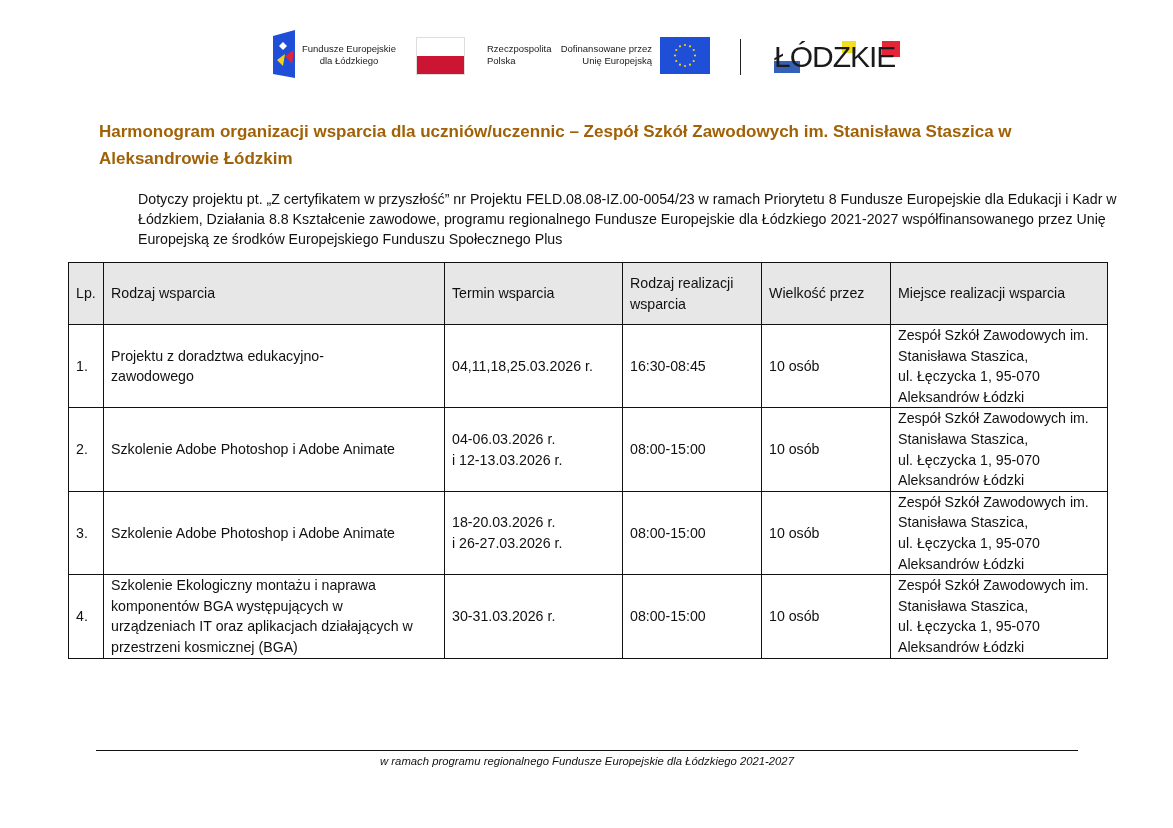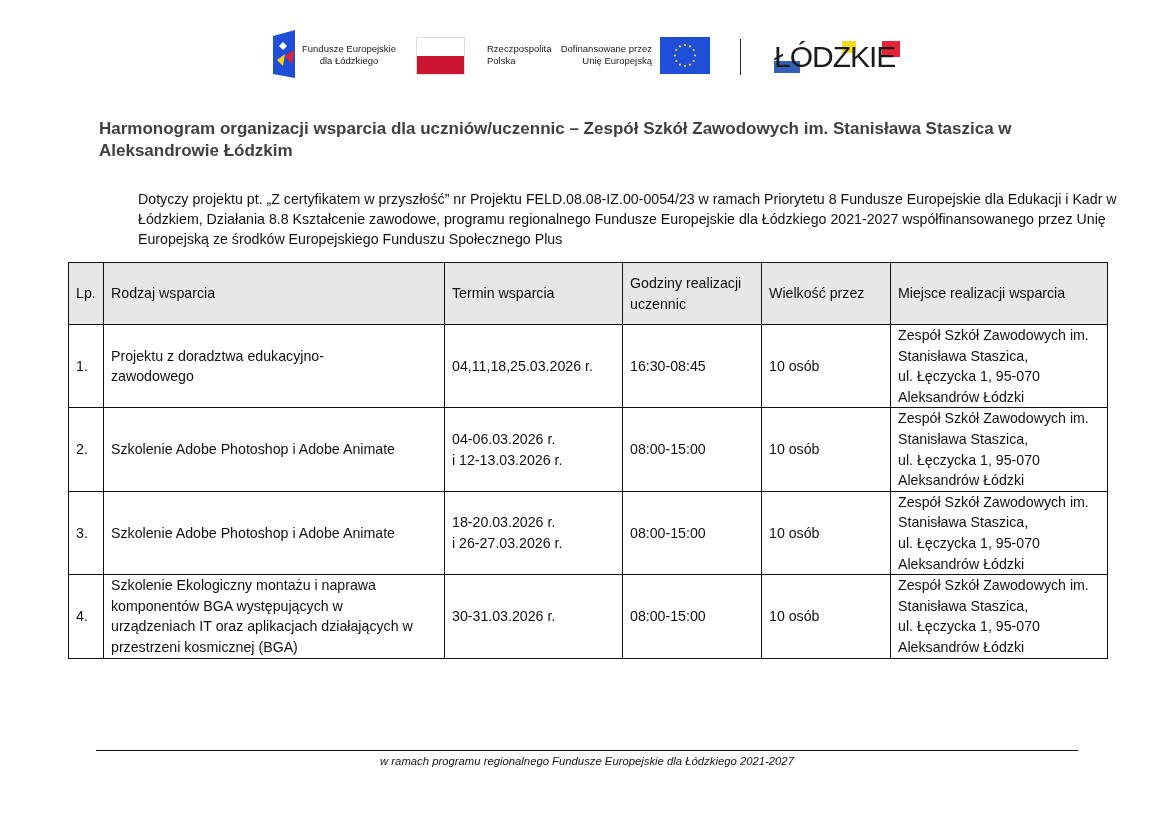--- a/index.html
+++ b/index.html
@@ -21,21 +21,21 @@
   .eu-text { right:58px; top:6px; text-align:right; }
   .eu-flag { position:absolute; right:0; top:0; width:50px; height:37px; background:#1f4fd6; }
   .divider-v { position:absolute; left:470px; top:10px; width:1px; height:36px; background:#222; }
   .logo-lodz { position:absolute; left:500px; top:8px; width:135px; height:40px;text-align:right; }
   .lodz-text { position:absolute; left:4px; top:4px; font-size:30px; letter-spacing:-1px; font-weight:300; color:#1a1a1a; line-height:32px; }
   .lodz-blue { position:absolute; left:4px; top:24px; width:26px; height:12px; background:#1f4fb0; opacity:.9; }
   .lodz-yellow { position:absolute; left:72px; top:4px; width:14px; height:12px; background:#f4e01a; }
   .lodz-red { position:absolute; left:112px; top:4px; width:18px; height:16px; background:#e52339; }
 
   
-  .title { position:absolute; left:99px; top:118px; width:980px; font-weight:bold; font-size:17px; line-height:22px; color:#404040; }
+  .title { position:absolute; left:99px; top:118px; width:980px; font-weight:bold; font-size:17px; line-height:27px; color:#a16207; }
   .desc { position:absolute; left:99px; top:189px; width:980px; font-size:14.2px; line-height:20px; color:#111;margin-left:39px; }
 
   
   table.sched { position:absolute; left:68px; top:262px; border-collapse:collapse; font-size:14.2px; }
   table.sched td, table.sched th { border:1px solid #111; padding:0 7px; vertical-align:middle; text-align:left; font-weight:normal; line-height:20.6px; }
   table.sched th { background:#e7e7e7; height:61px; }
   table.sched td { height:81px; }
   .c-lp { width:20px; }
   .c-rodzaj { width:326px; }
   .c-termin { width:163px; }
@@ -102,21 +102,21 @@
 
 <div class="title">Harmonogram organizacji wsparcia dla uczniów/uczennic – Zespół Szkół Zawodowych im. Stanisława Staszica w Aleksandrowie Łódzkim</div>
 <div class="desc">Dotyczy projektu pt.  „Z certyfikatem w przyszłość” nr Projektu FELD.08.08-IZ.00-0054/23 w ramach Priorytetu  8 Fundusze Europejskie dla Edukacji i Kadr w Łódzkiem, Działania 8.8 Kształcenie zawodowe, programu regionalnego Fundusze Europejskie dla Łódzkiego 2021-2027 współfinansowanego przez Unię Europejską ze środków Europejskiego Funduszu Społecznego Plus</div>
 
 <table class="sched">
   <thead>
     <tr>
       <th class="c-lp">Lp.</th>
       <th class="c-rodzaj">Rodzaj wsparcia</th>
       <th class="c-termin">Termin wsparcia</th>
-      <th class="c-godz">Godziny realizacji uczennic</th>
+      <th class="c-godz">Rodzaj realizacji wsparcia</th>
       <th class="c-wiel">Wielkość przez</th>
       <th class="c-miej">Miejsce realizacji wsparcia</th>
     </tr>
   </thead>
   <tbody>
     <tr>
       <td>1.</td>
       <td class="multiline">Projektu z doradztwa edukacyjno-
 zawodowego</td>
       <td class="multiline">04,11,18,25.03.2026 r.</td>

